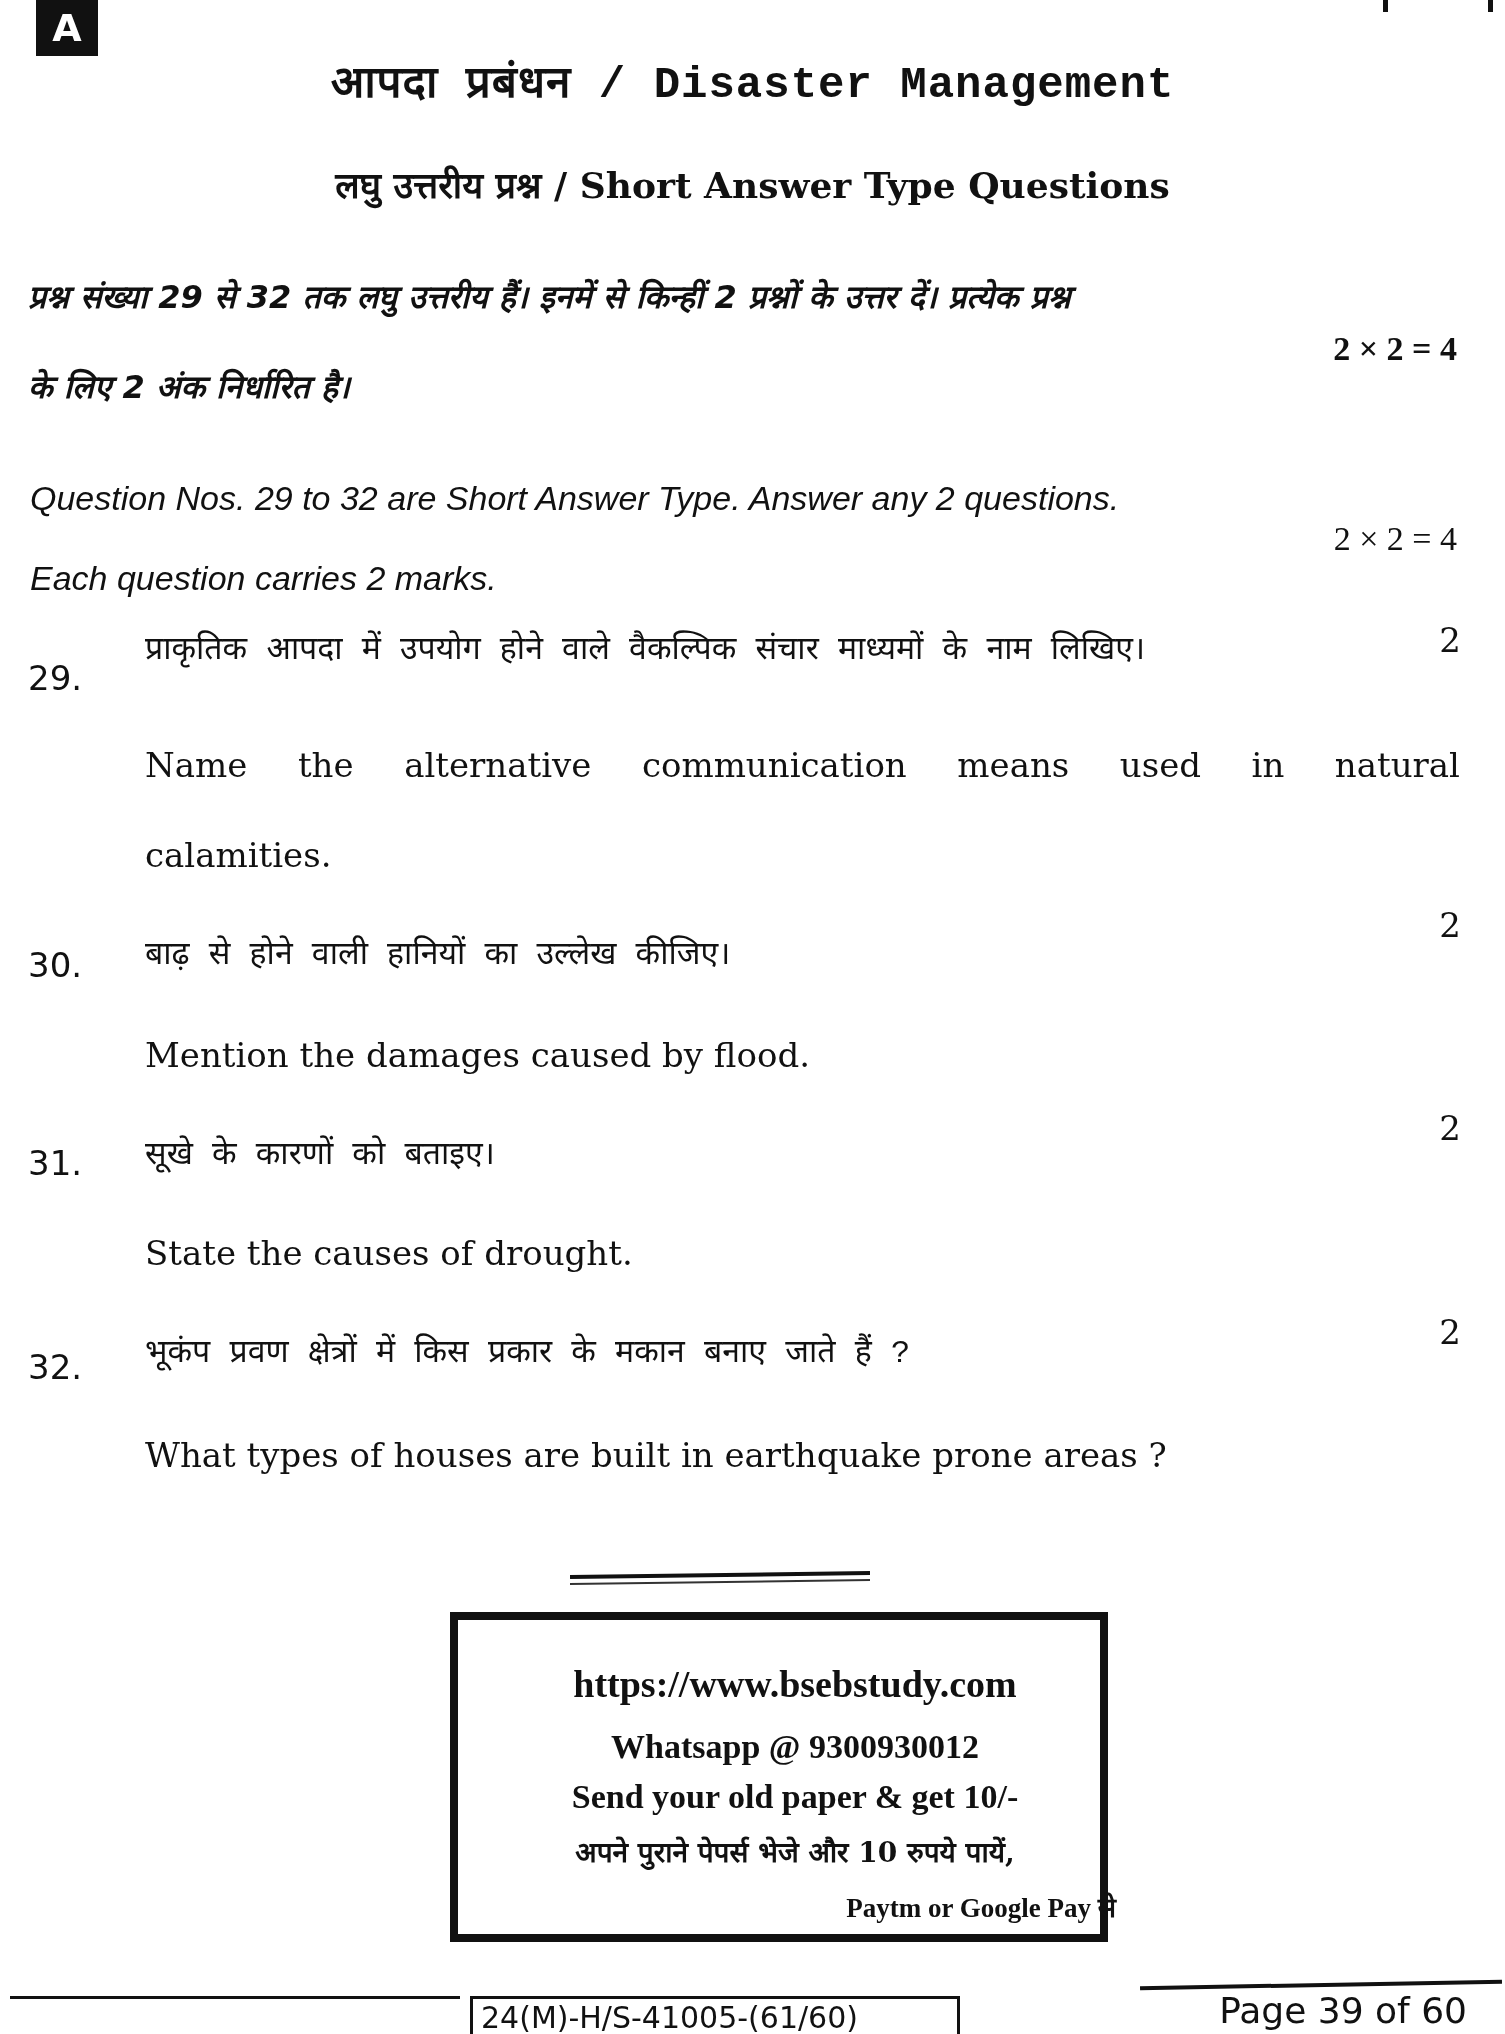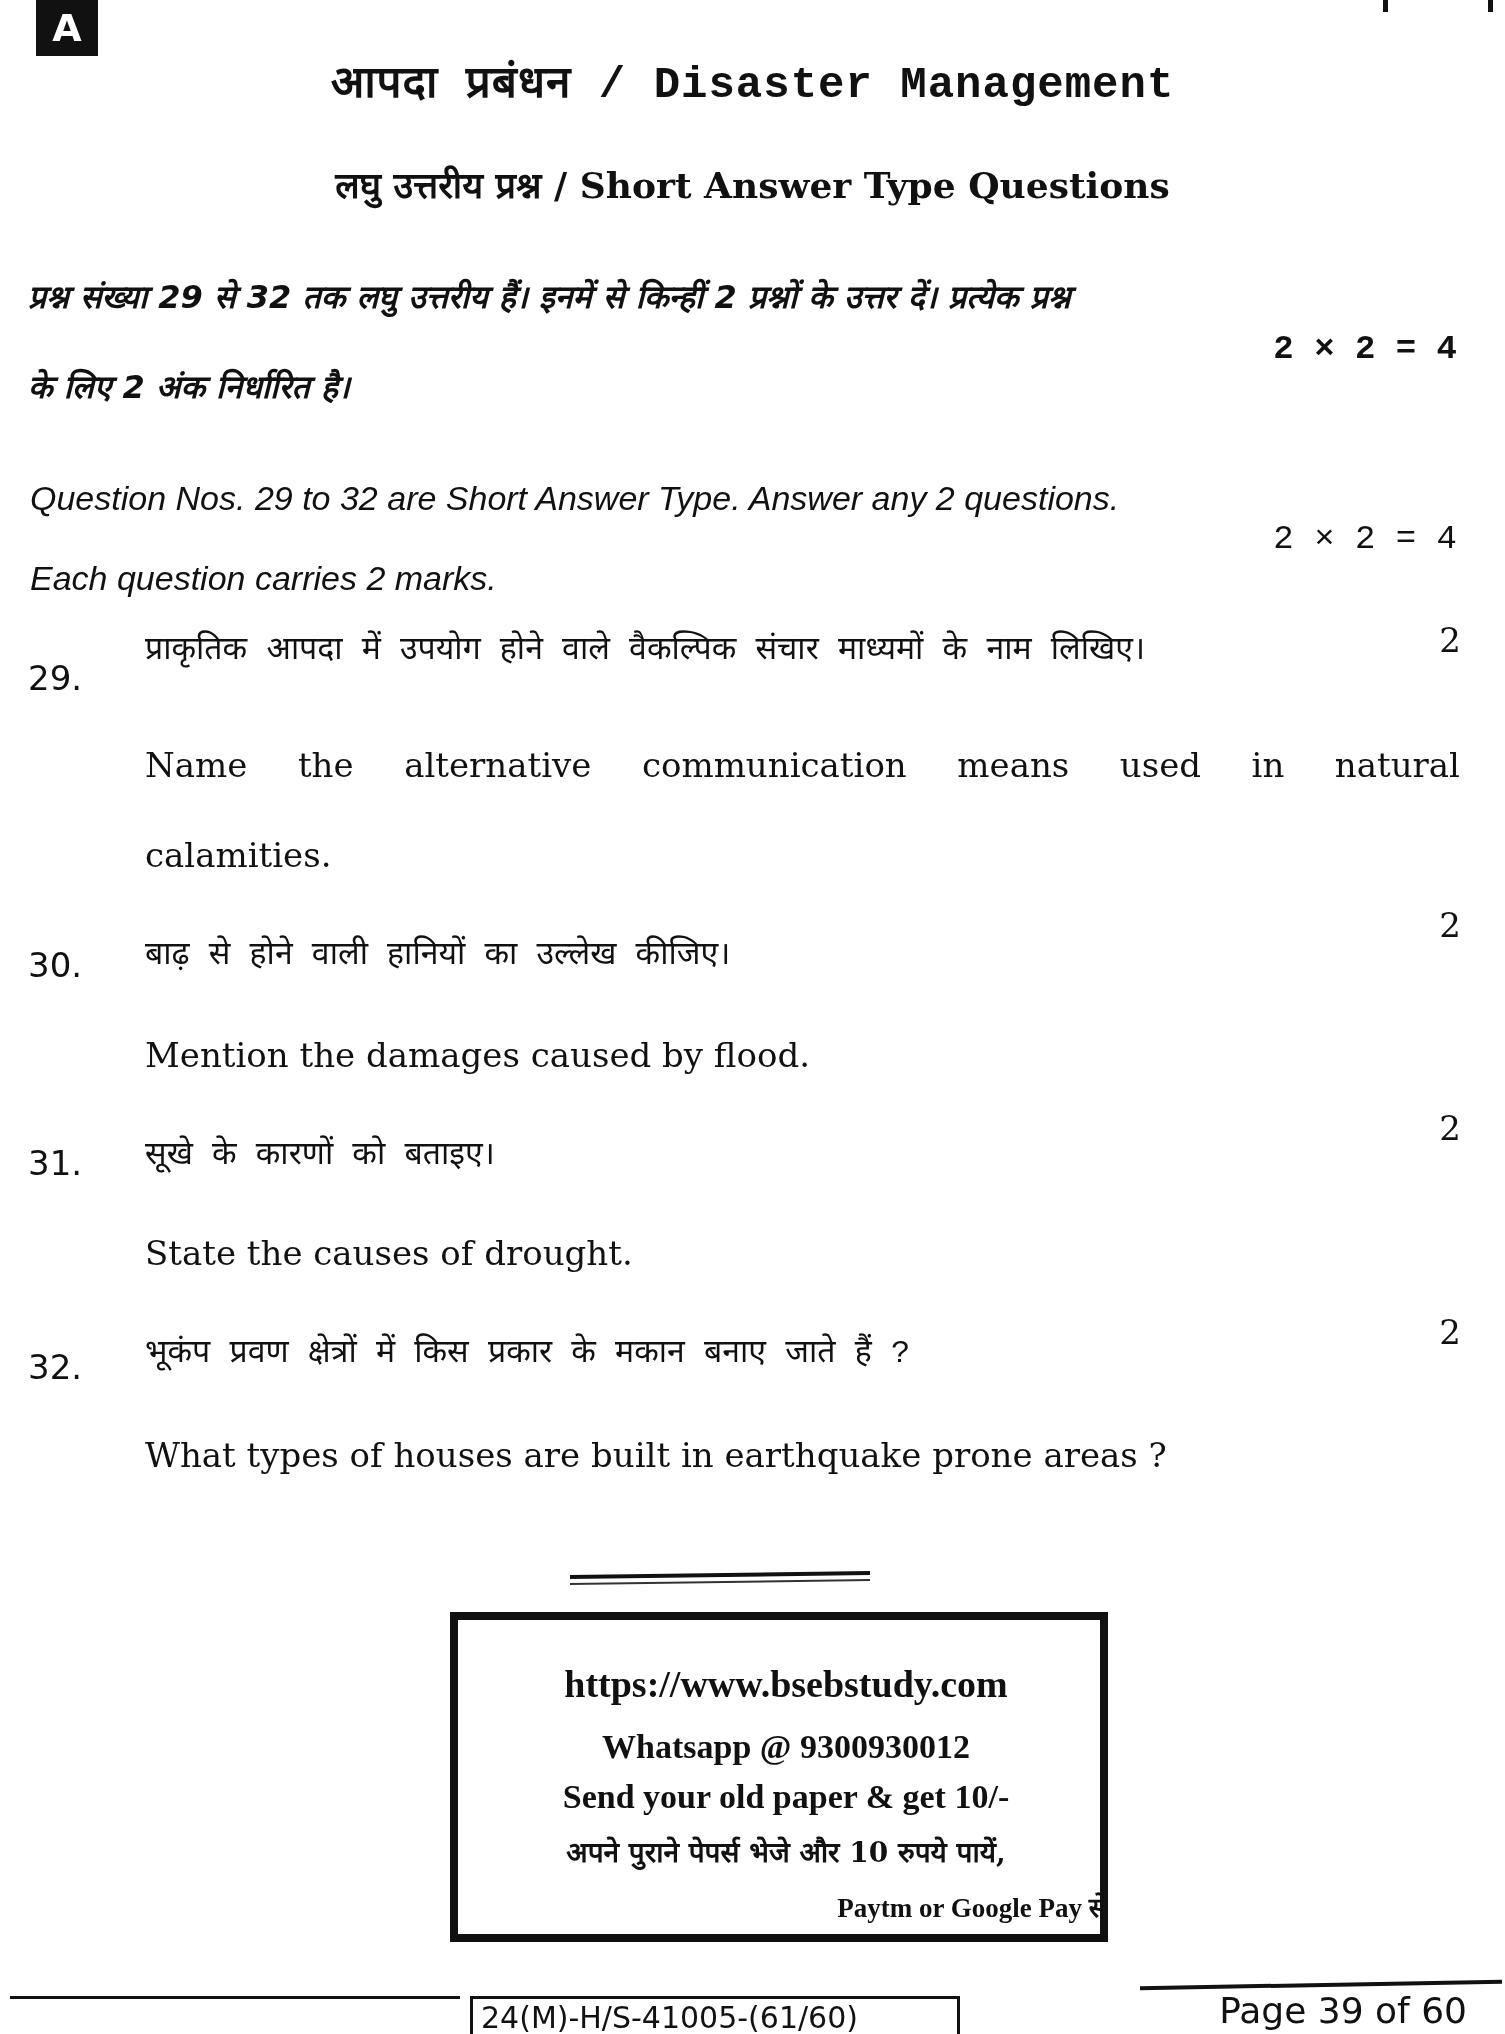--- a/index.html
+++ b/index.html
@@ -12,34 +12,34 @@
   .section-badge {
     left:36px; top:0; width:62px; height:56px; background:#111; color:#fff;
     font-family:"DejaVu Sans", sans-serif; font-weight:bold; font-size:38px;
     display:flex; align-items:center; justify-content:center;
   }
   .corner-marks { right:12px; top:0; width:110px; height:14px; }
   .corner-marks span { position:absolute; top:0; width:5px; height:12px; background:#111; }
   .title { left:0; width:1505px; top:50px; text-align:center; font-size:44px; font-weight:bold; letter-spacing:1px; font-family:Liberation Mono, monospace; }
   .subtitle { left:0; width:1505px; top:160px; text-align:center; font-size:36px; font-weight:bold; font-family:"DejaVu Serif", serif; }
   .hi-instr { left:28px; top:252px; width:1430px; font-size:32px; font-weight:bold; font-style:italic; line-height:90px; font-family:"DejaVu Sans", sans-serif; }
-  .marks-formula { right:48px; font-size:34px; font-weight:bold; font-family:Liberation Mono, monospace; }
+  .marks-formula { right:48px; font-size:34px; font-weight:bold; font-family:Liberation Serif, serif; }
   .en-instr { left:30px; top:458px; width:1430px; font-size:34px; font-style:italic; line-height:80px; font-family:Liberation Sans, sans-serif; }
   .q-num { left:28px; font-size:34px; font-family:"DejaVu Sans", sans-serif; }
   .q-hi { left:145px; font-size:32px; font-family:Liberation Mono, monospace; }
   .q-en { left:145px; font-size:34px; font-family:"DejaVu Serif", serif; }
   .q-mark { right:44px; font-size:34px; font-family:"DejaVu Serif", serif; }
   .justify { width:1315px; text-align:justify; text-align-last:justify; }
   .rule { left:570px; top:1573px; width:300px; height:4px; background:#111; transform:rotate(-0.8deg); }
   .rule2 { left:570px; top:1581px; width:300px; height:2px; background:#333; transform:rotate(-0.8deg); }
   .promo-box {
     left:450px; top:1612px; width:658px; height:330px; border:8px solid #111;
     box-sizing:border-box; text-align:center; font-family:"Liberation Serif", serif; font-weight:bold;
   }
-  .promo-box div { position:absolute; left:7px; width:100%; }
+  .promo-box div { position:absolute; left:16px; width:100%; }
   .promo-url { top:42px; font-size:38px; }
   .promo-wa { top:108px; font-size:34px; }
   .promo-send { top:158px; font-size:34px; }
   .promo-hi { top:212px; font-size:28px; font-family:"DejaVu Serif", serif; }
   .promo-pay { top:268px; font-size:27px;text-align:right; }
   .foot-line-left { left:10px; top:1996px; width:450px; height:3px; background:#111; }
   .foot-code {
     left:470px; top:1996px; width:490px; height:54px; border:3px solid #111; border-bottom:none;
     box-sizing:border-box; font-size:30px; font-family:"DejaVu Sans", sans-serif; padding-left:8px; line-height:38px;
   }

